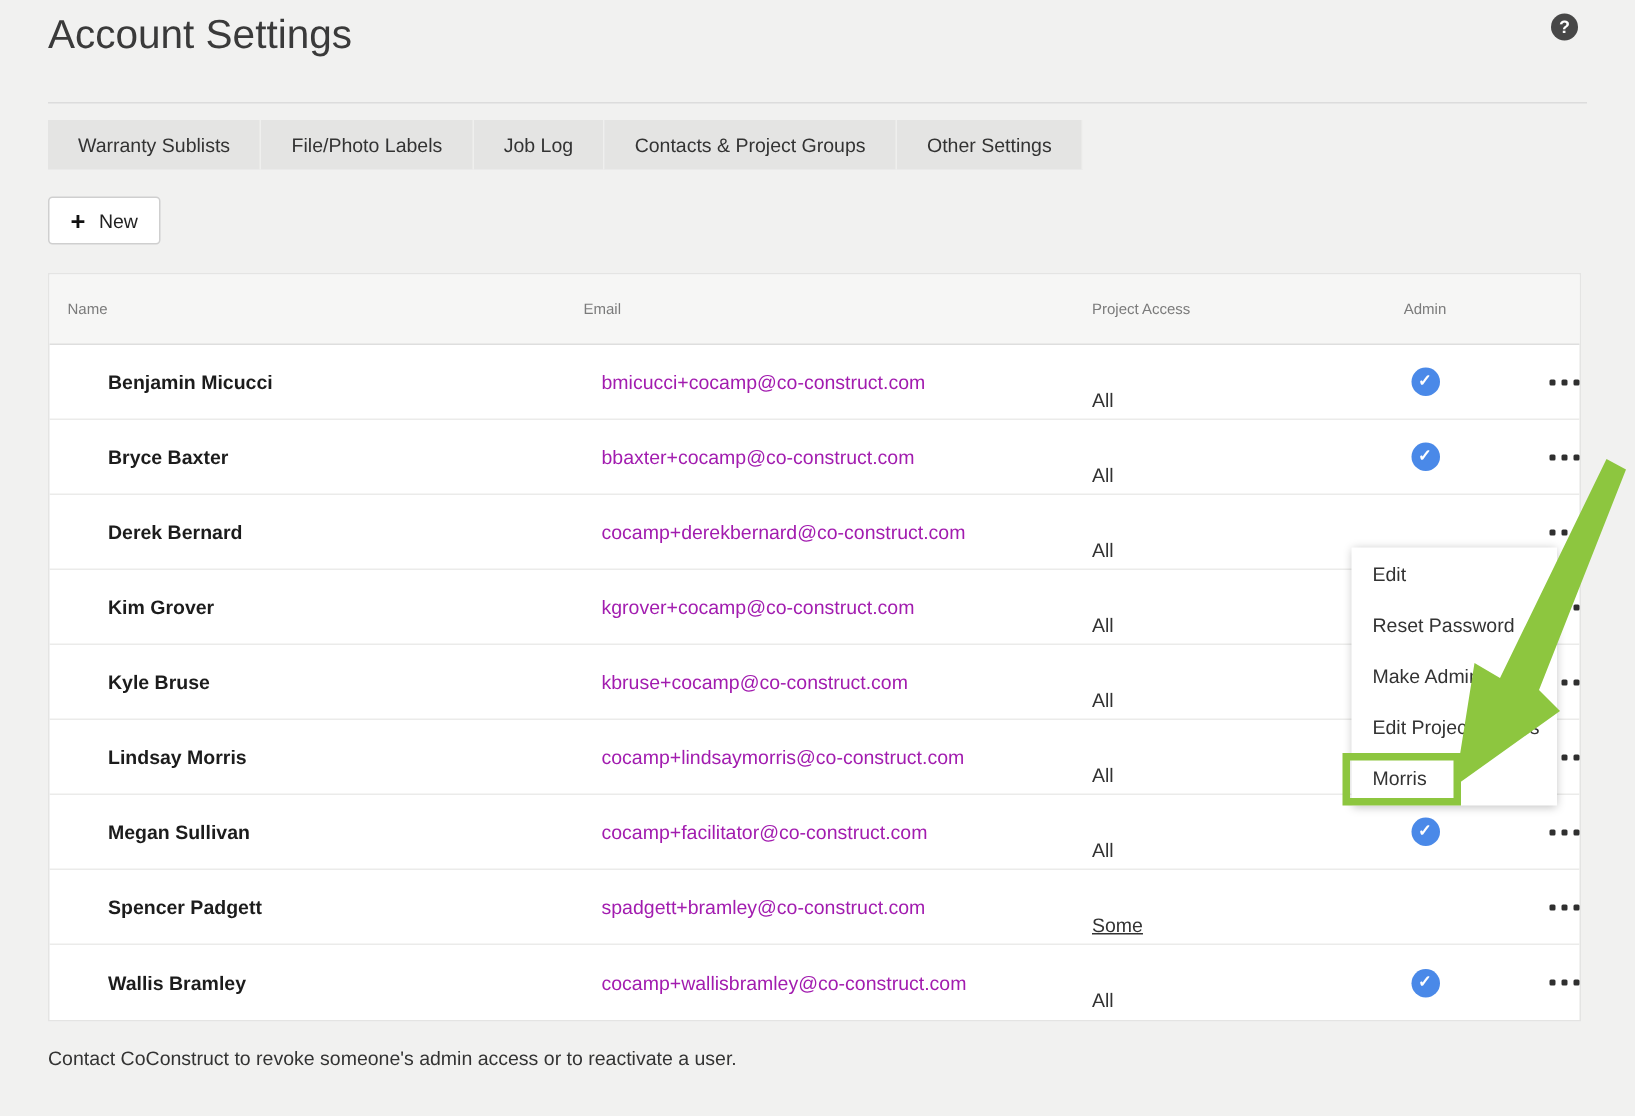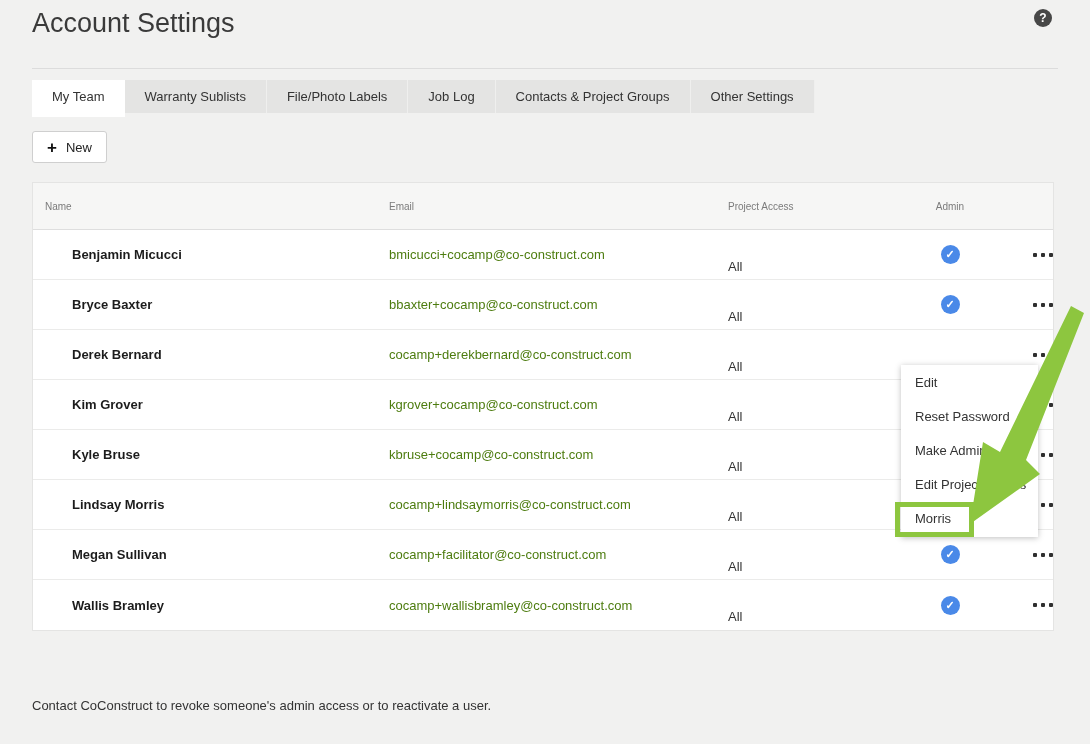--- a/index.html
+++ b/index.html
@@ -58,21 +58,21 @@
     height:47px; background:#f6f6f5;
     border-bottom:1px solid #dedede;
     color:#7b7b7b; font-size:10px;
   }
   .cell-name { padding-left:12px; }
   .cell-admin { justify-self:center; }
   .cell-actions { justify-self:end; padding-right:16px; }
   .table-row { height:50px; border-bottom:1px solid #ebebea; font-size:13px; }
   .table-row:last-child { border-bottom:none; }
   .member-name { font-weight:bold; color:#1c1c1c;padding-left:39px; }
-  .member-email { color:#4d7c0f; }
+  .member-email { color:#a21caf;margin-left:12px; }
   .access-value { color:#333;margin-top:23px; }
   .access-value.link { text-decoration:underline; cursor:pointer; }
   .admin-check {
     width:19px; height:19px; border-radius:50%;
     background:var(--admin-blue, #4a89e8);
     color:#fff; font-size:11px; font-weight:bold;
     line-height:19px; text-align:center;
   }
   .dots-button { display:flex; gap:4px; cursor:pointer; padding:6px 0; }
   .dots-button i { width:4px; height:4px; background:#2f2f2f; border-radius:1px; }
@@ -99,21 +99,20 @@
   }
 </style>
 </head>
 <body style="--admin-blue: #4a89e8; --accent-green: #8dc63f;">
 
 <h1 class="page-title">Account Settings</h1>
 <div class="help-icon">?</div>
 <div class="top-rule"></div>
 
 <div class="tabs">
-    <div class="tab active">My Team</div>
     <div class="tab">Warranty Sublists</div>
     <div class="tab">File/Photo Labels</div>
     <div class="tab">Job Log</div>
     <div class="tab">Contacts &amp; Project Groups</div>
     <div class="tab">Other Settings</div>
   </div>
 
 <div class="new-button">
   <span class="plus-icon">+</span>
   <span>New</span>
@@ -199,20 +198,31 @@
     <div class="member-email">cocamp+facilitator@co-construct.com</div>
     <div class="access-value">All</div>
     <div class="cell-admin admin-check">✓</div>
     <div class="cell-actions dots-button">
           <i></i>
           <i></i>
           <i></i>
         </div>
   </div>
       <div class="grid-row table-row">
+    <div class="cell-name member-name">Spencer Padgett</div>
+    <div class="member-email">spadgett+bramley@co-construct.com</div>
+    <div class="access-value link">Some</div>
+    <div class="cell-admin admin-check" style="visibility: hidden;"></div>
+    <div class="cell-actions dots-button">
+          <i></i>
+          <i></i>
+          <i></i>
+        </div>
+  </div>
+      <div class="grid-row table-row">
     <div class="cell-name member-name">Wallis Bramley</div>
     <div class="member-email">cocamp+wallisbramley@co-construct.com</div>
     <div class="access-value">All</div>
     <div class="cell-admin admin-check">✓</div>
     <div class="cell-actions dots-button">
           <i></i>
           <i></i>
           <i></i>
         </div>
   </div>

